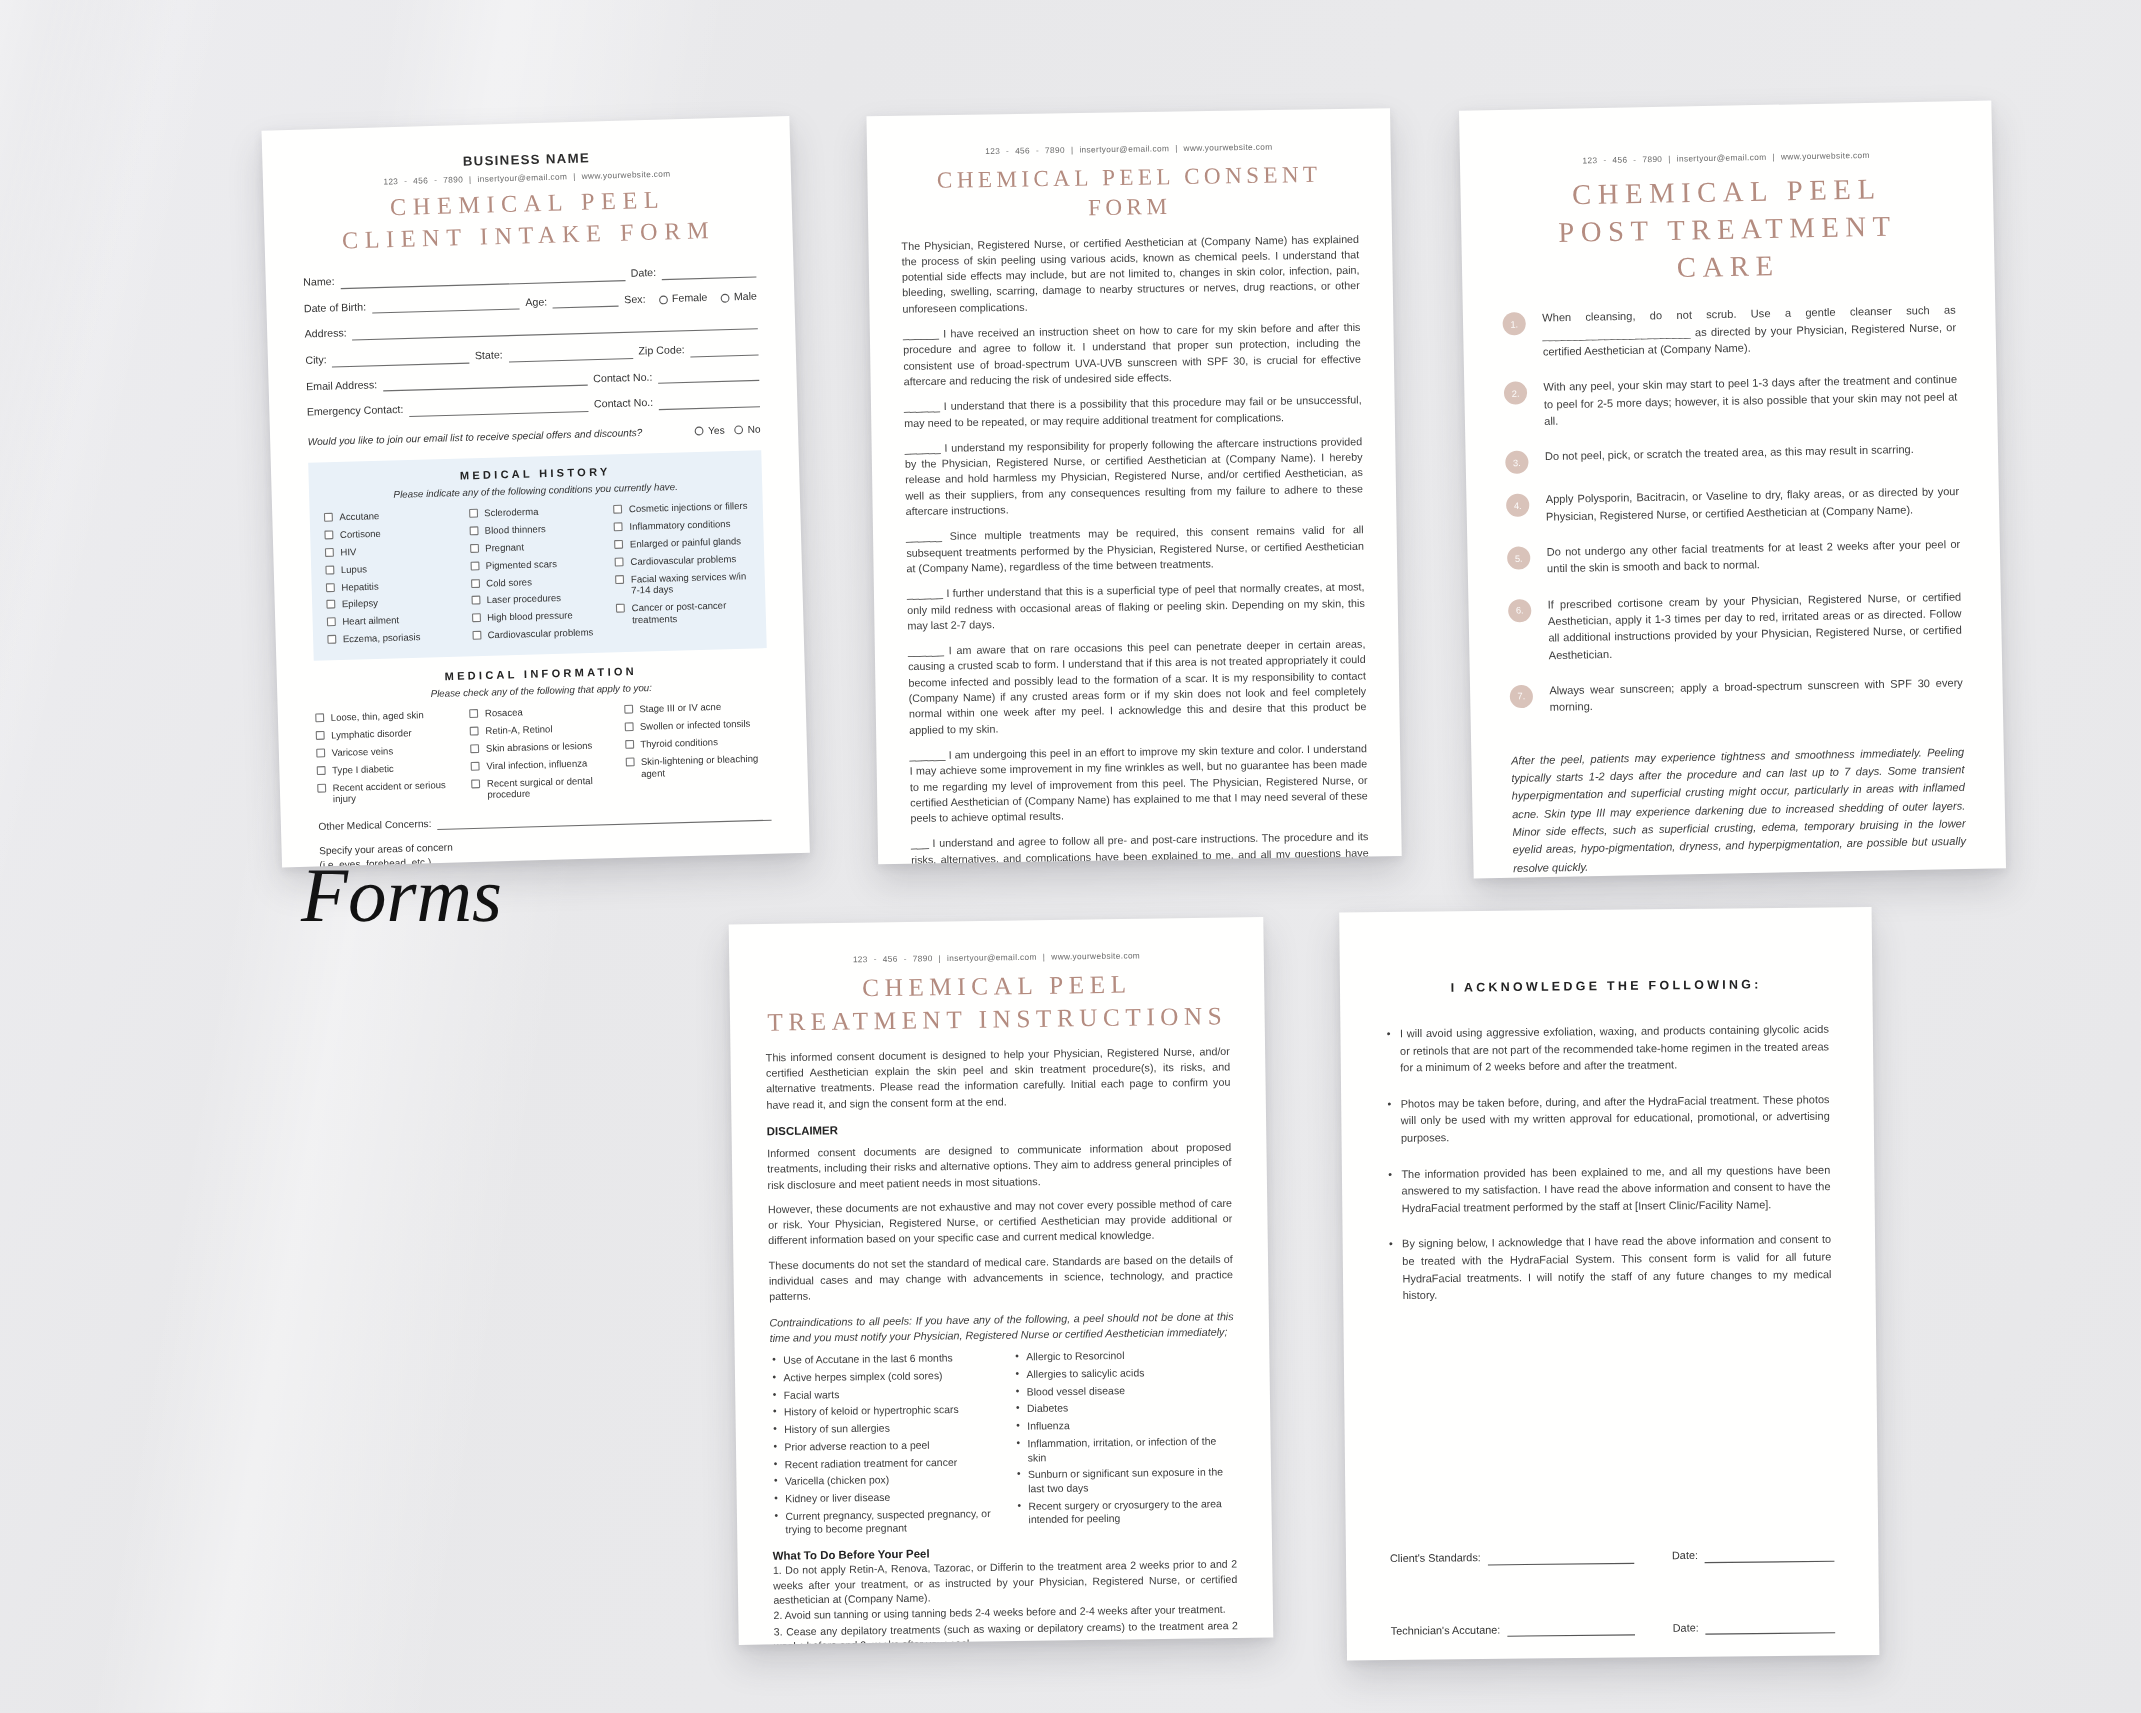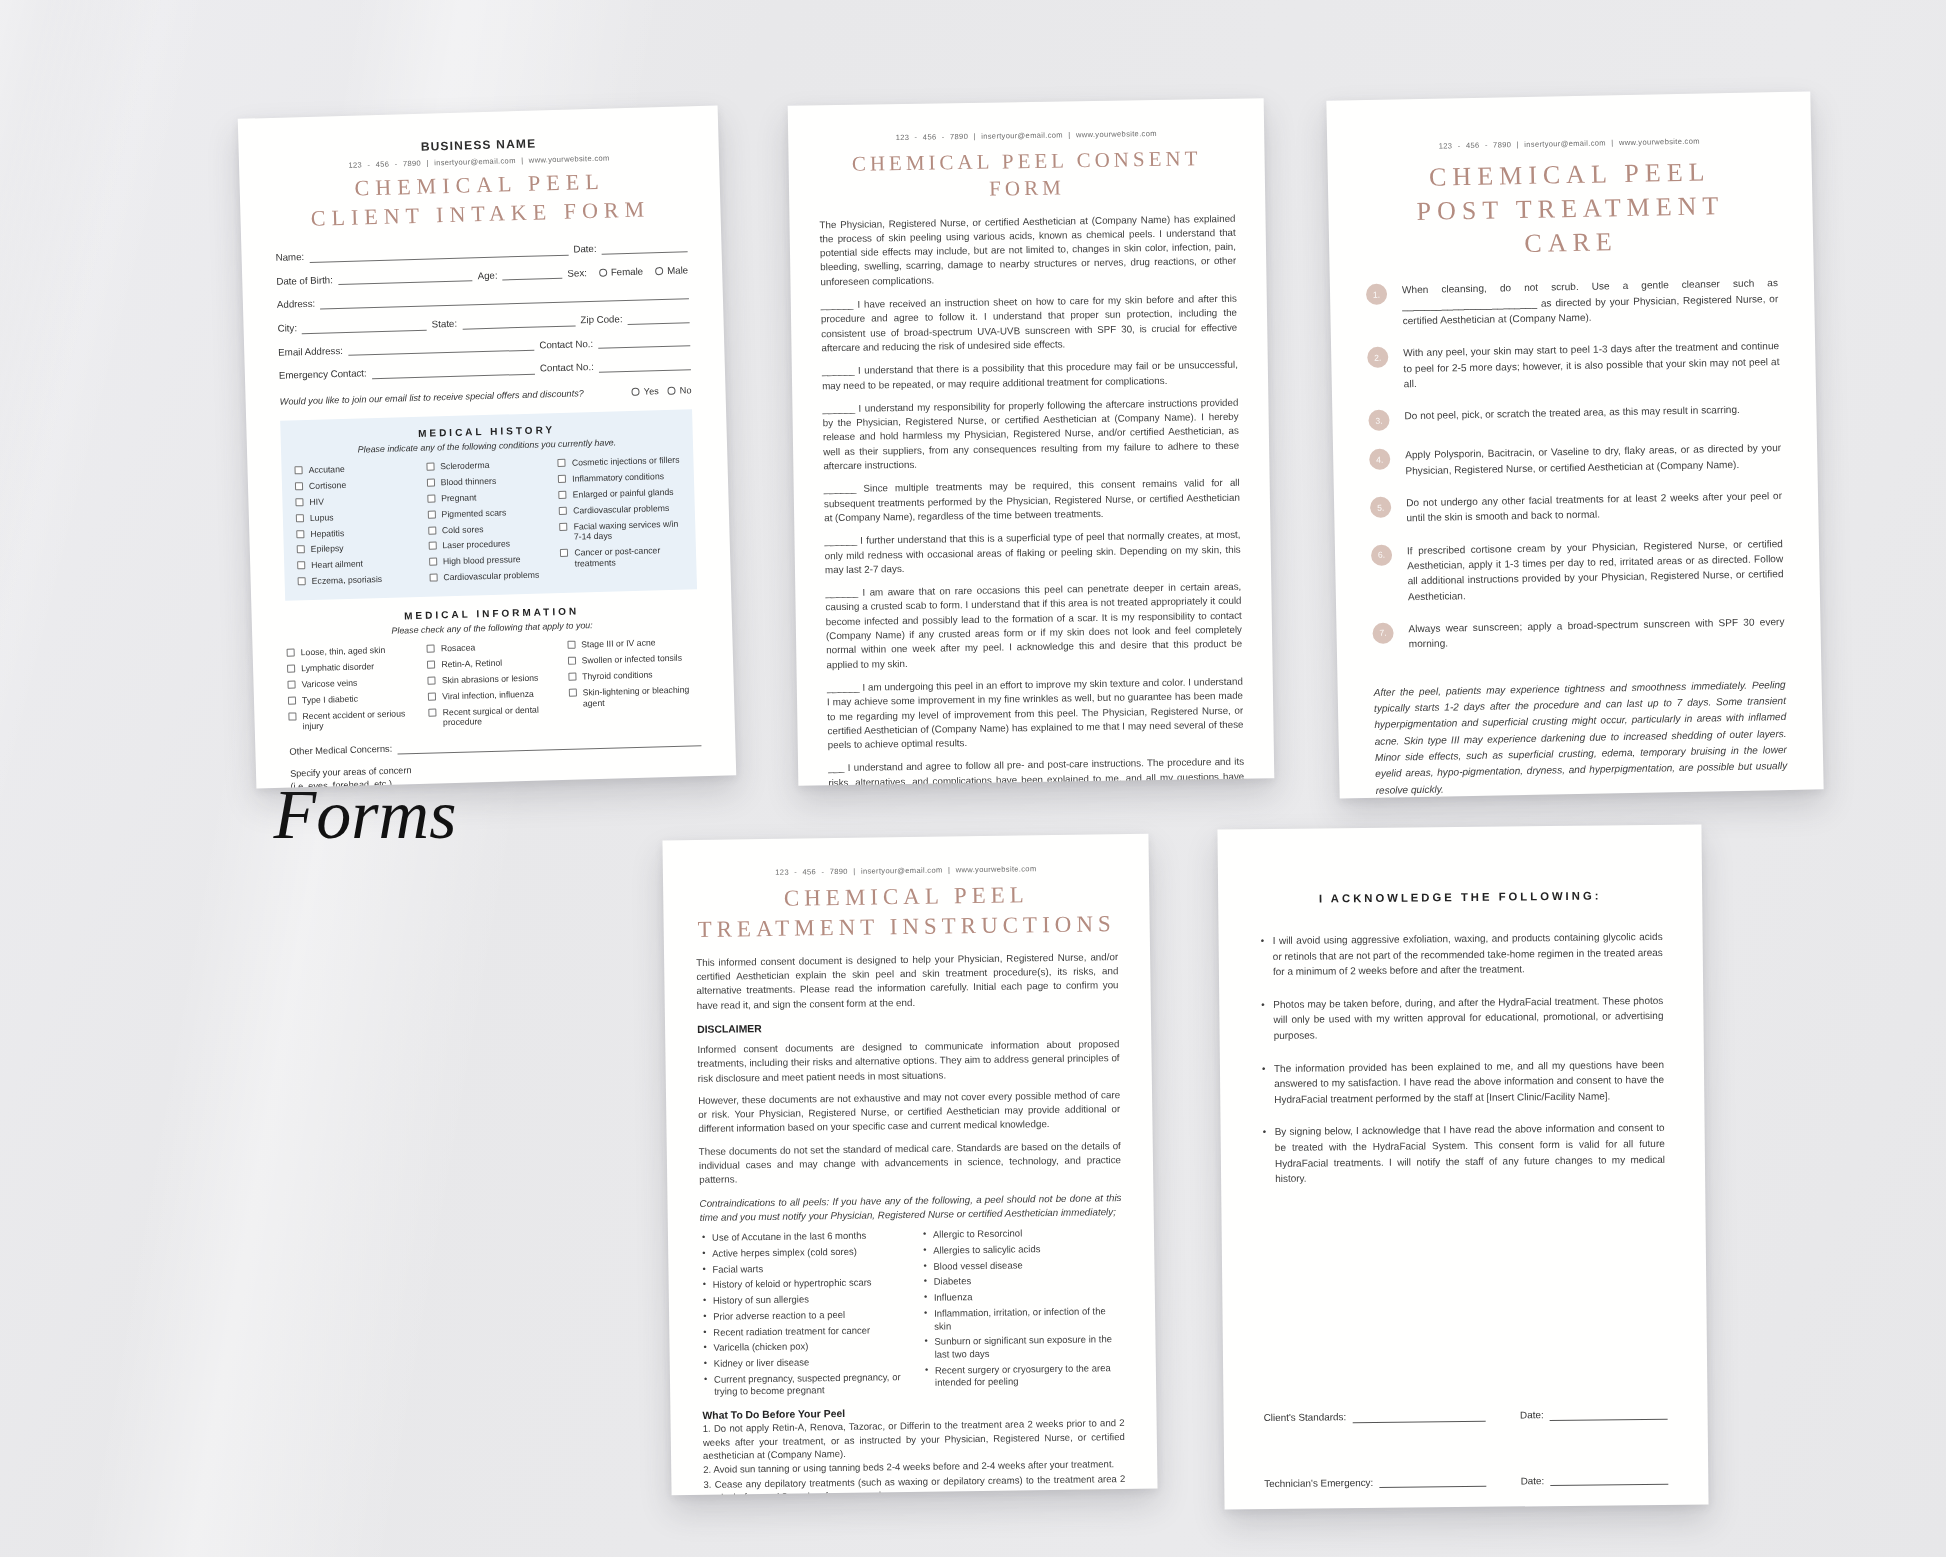--- a/index.html
+++ b/index.html
@@ -465,20 +465,20 @@
         <div class="ack-item">The information provided has been explained to me, and all my questions have been answered to my satisfaction. I have read the above information and consent to have the HydraFacial treatment performed by the staff at [Insert Clinic/Facility Name].</div>
         <div class="ack-item">By signing below, I acknowledge that I have read the above information and consent to be treated with the HydraFacial System. This consent form is valid for all future HydraFacial treatments. I will notify the staff of any future changes to my medical history.</div>
       </div>
     <div class="sig-row p5-sig1">
       <span class="lbl">Client's Standards:</span>
       <span class="sig-line"></span>
       <span class="lbl sig-date">Date:</span>
       <span class="sig-date-line"></span>
     </div>
     <div class="sig-row p5-sig2">
-      <span class="lbl">Technician's Emergency:</span>
+      <span class="lbl">Technician's Accutane:</span>
       <span class="sig-line"></span>
       <span class="lbl sig-date">Date:</span>
       <span class="sig-date-line"></span>
     </div>
   </div>
 
 </div>
 
 </body></html>

